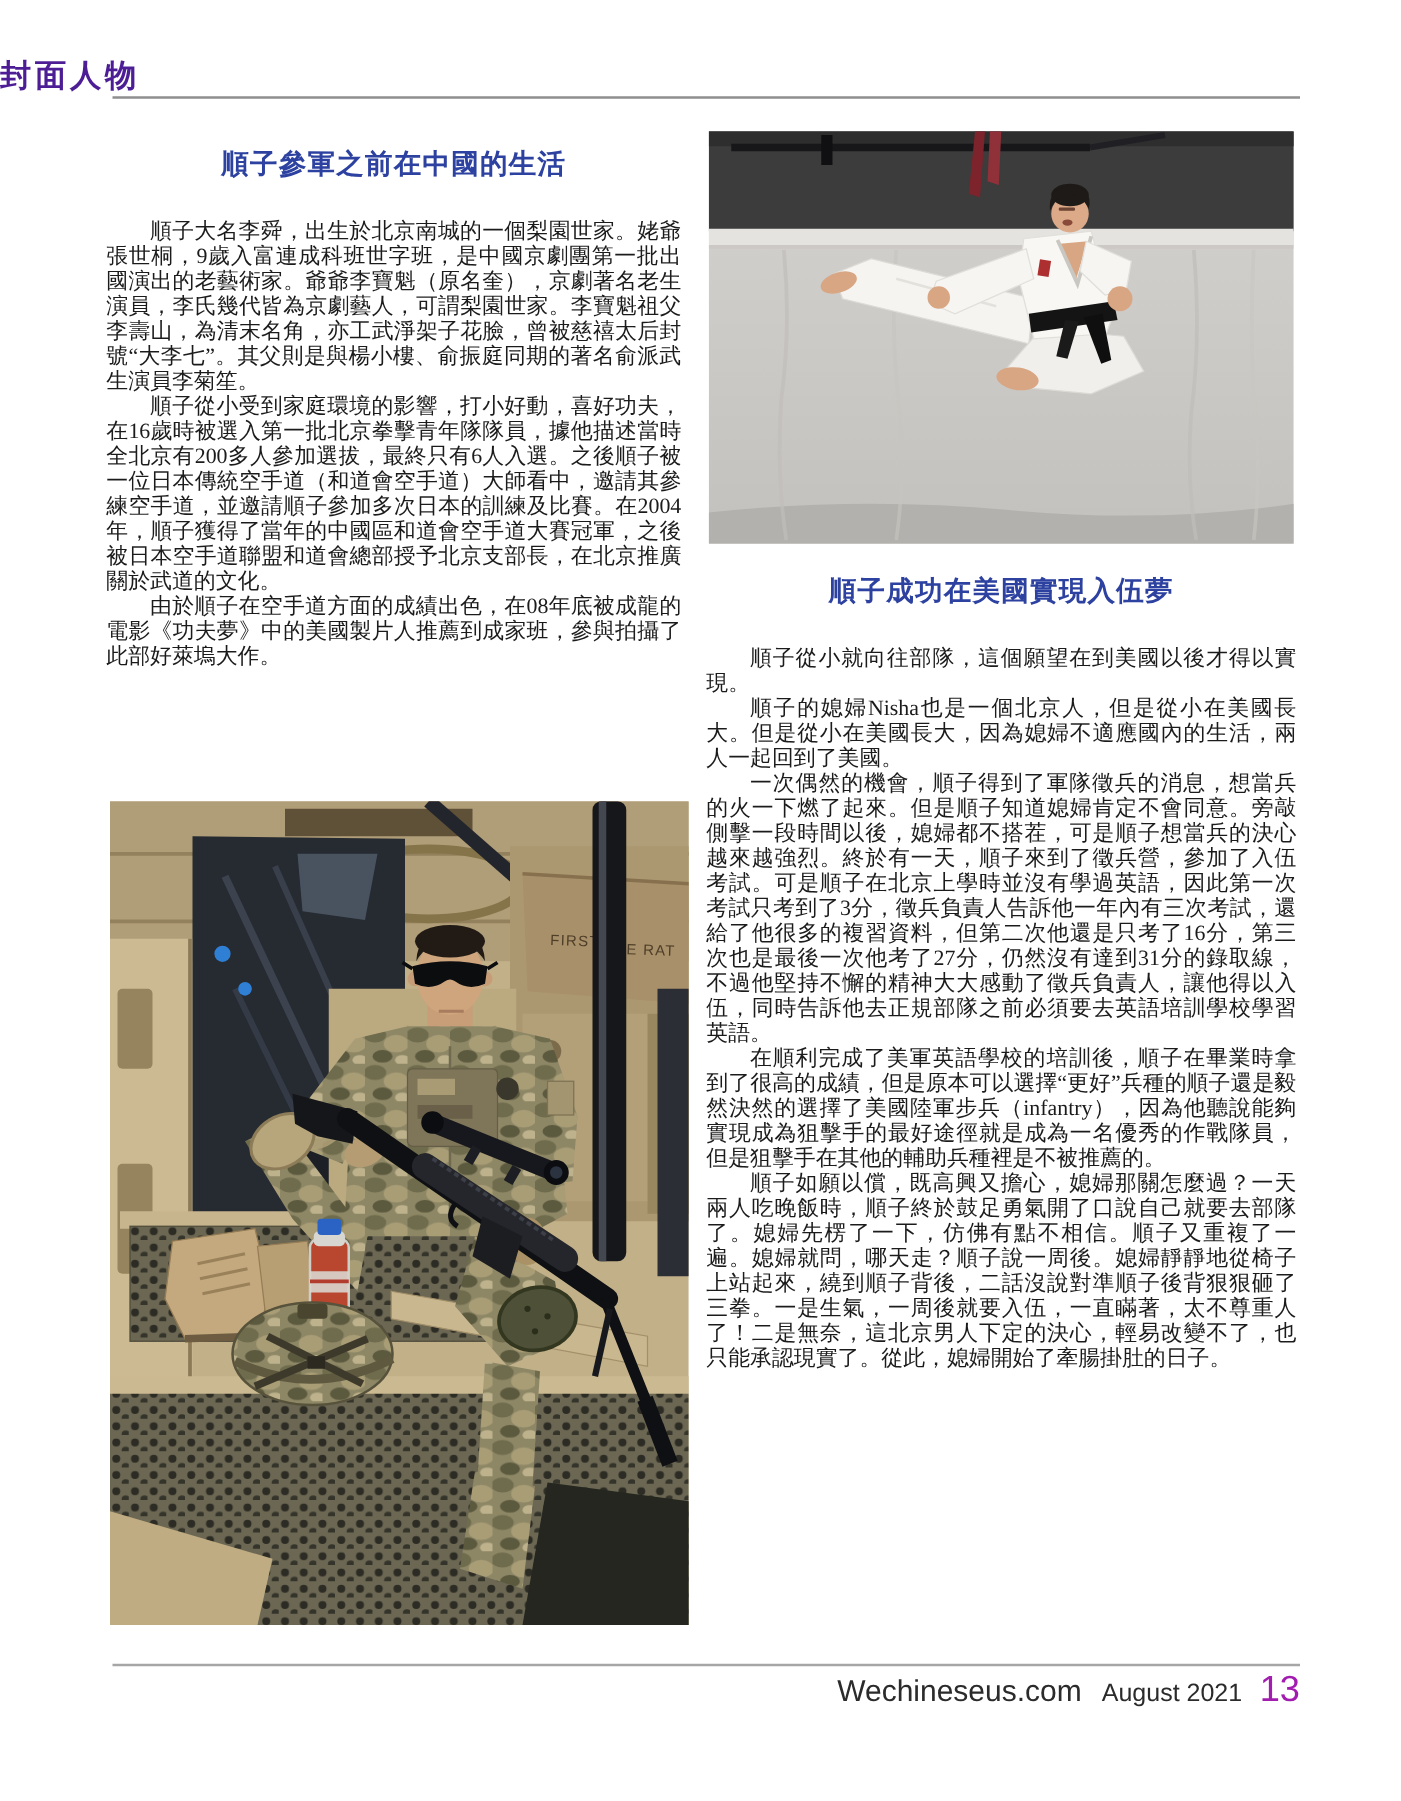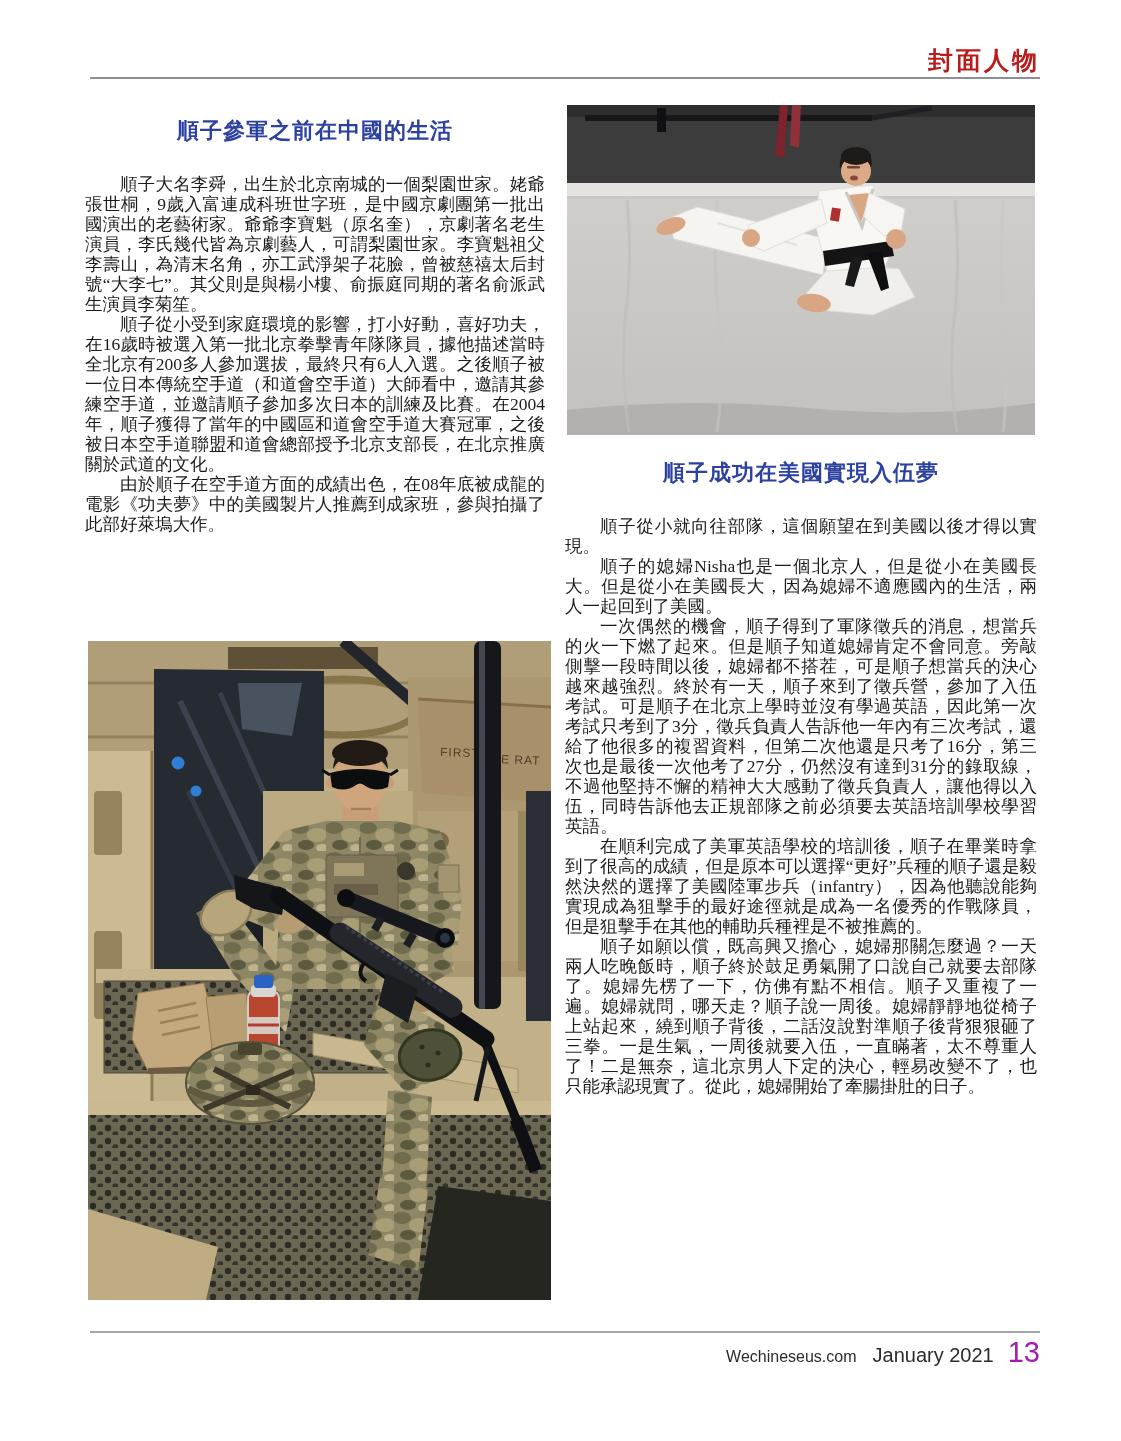--- a/index.html
+++ b/index.html
@@ -1,38 +1,38 @@
 <!DOCTYPE html>
 <html><head>
 <meta charset="utf-8">
 <style>
   html,body{margin:0;padding:0;background:#ffffff;}
   .page{position:relative;width:1121px;height:1441px;background:#ffffff;overflow:hidden;
         font-family:"Liberation Serif",serif;}
-  .header-label{position:absolute;top:44px;left:0;width:1040px;text-align:right;
-        font-size:25px;font-weight:bold;color:#b91c1c;letter-spacing:3px;
+  .header-label{position:absolute;top:44px;left:0;width:1040px;
+        font-size:25px;font-weight:bold;color:#4c1d95;letter-spacing:3px;
         font-family:"Liberation Serif",serif;}
   .header-rule{position:absolute;top:77px;left:90px;width:950px;height:2px;background:#8f8f8f;}
   .footer-rule{position:absolute;top:1331px;left:90px;width:950px;height:2px;background:#a6a6a6;}
 
   .left-col{position:absolute;left:85px;top:116px;width:460px;}
   .right-col{position:absolute;left:565px;top:458px;width:472px;}
 
   .col-heading{font-family:"Liberation Sans",sans-serif;font-weight:bold;font-size:22px;
         color:#2c41a0;text-align:center;letter-spacing:1px;margin:0 0 28px 0;}
   .body-text p{margin:0;font-size:17.5px;line-height:20px;text-align:justify;
         text-indent:2em;color:#1b1b1b;}
 
   .karate-photo{position:absolute;left:567px;top:105px;width:468px;height:330px;}
   .soldier-photo{position:absolute;left:88px;top:641px;width:463px;height:659px;}
   .karate-photo svg,.soldier-photo svg{display:block;width:100%;height:100%;}
 
   .footer{position:absolute;top:1336px;left:0;width:1040px;text-align:right;
         font-family:"Liberation Sans",sans-serif;color:#2b2b2b;white-space:nowrap;}
-  .footer .site{font-size:16px;}
+  .footer .site{font-size:24px;}
   .footer .issue{font-size:20px;margin-left:16px;}
   .footer .page-num{font-size:29px;margin-left:14px;color:#a21caf;}
 </style>
 </head>
 <body>
 
 <div class="page">
 
   <div class="header-label">封面人物</div>
   <div class="header-rule"></div>
@@ -230,16 +230,16 @@
         <path d="M116,468 L206,430" stroke="#3e3a2b" stroke-width="6"></path>
         <path d="M126,428 L202,466" stroke="#3e3a2b" stroke-width="6"></path>
         <rect x="158" y="444" width="14" height="10" fill="#2c2a20"></rect>
         <rect x="150" y="402" width="24" height="12" rx="3" fill="#4a452f"></rect>
       </g>
     </svg>
   </div>
 
   <div class="footer-rule"></div>
   <div class="footer">
-    <span class="site">Wechineseus.com</span><span class="issue">January 2021</span><span class="page-num">13</span>
+    <span class="site">Wechineseus.com</span><span class="issue">August 2021</span><span class="page-num">13</span>
   </div>
 
 </div>
 
 </body></html>

